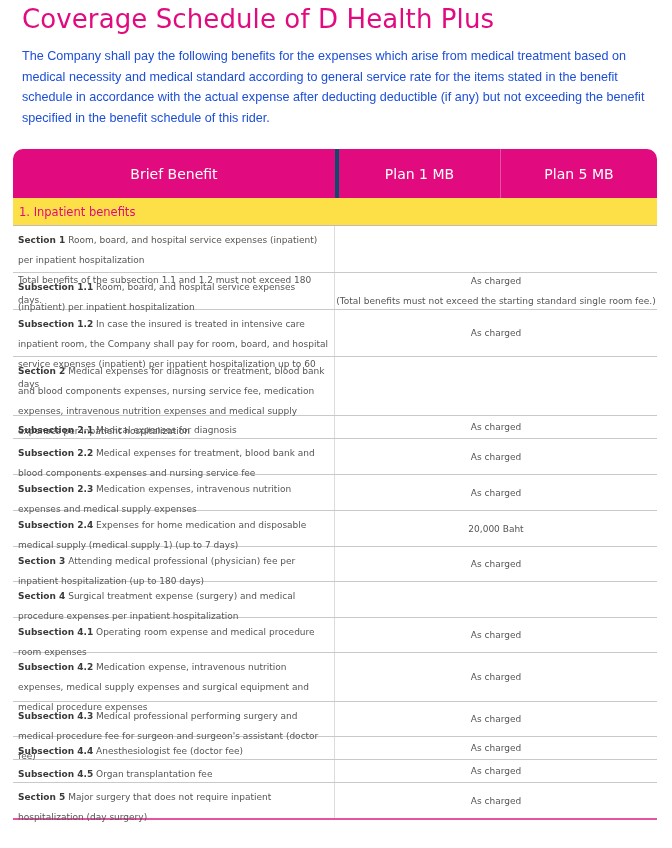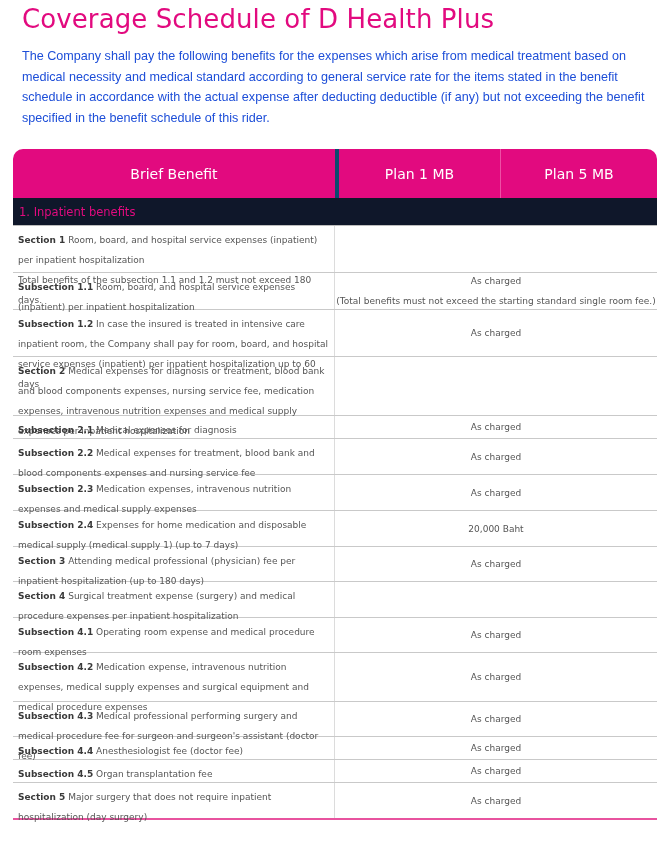--- a/index.html
+++ b/index.html
@@ -5,21 +5,21 @@
   html, body { margin: 0; padding: 0; background: #ffffff; }
   body { width: 672px; height: 848px; overflow: hidden; font-family: "DejaVu Sans", sans-serif; color: #4a4a4a; }
   .title { position: absolute; left: 22px; top: 4px; margin: 0; font-size: 26px; font-weight: normal; color: #e20a7f; letter-spacing: 0.1px; font-family: "DejaVu Sans", sans-serif; }
   .intro { position: absolute; left: 22px; top: 46px; width: 640px; margin: 0; font-size: 12.6px; line-height: 20.5px; color: #1d4ed8; font-family: "Liberation Sans", sans-serif; }
   .table { position: absolute; left: 13px; top: 149px; width: 644px; }
   .thead { display: flex; height: 49px; background: #e20a7f; border-radius: 10px 10px 0 0; color: #ffffff; font-size: 14px; }
   .th { display: flex; align-items: center; justify-content: center; }
   .th.c1 { width: 322px; border-right: 4px solid #0c4a6e; }
   .th.c2 { width: 161px; border-right: 1px solid #ee4fa5; }
   .th.c3 { flex: 1; }
-  .group-row { height: 27px; background: #0f172a; border-bottom: 1px solid #bdbdbd; display: flex; align-items: center; padding-left: 6px; color: #e20a7f; font-size: 11.5px; font-family: "DejaVu Sans", sans-serif; }
+  .group-row { height: 27px; background: #fde047; border-bottom: 1px solid #bdbdbd; display: flex; align-items: center; padding-left: 6px; color: #e20a7f; font-size: 11.5px; font-family: "DejaVu Sans", sans-serif; }
   .row { display: flex; border-bottom: 1px solid #c9c9c9; font-size: 9px; line-height: 20px; color: #555; }
   .row .c1 { width: 316px; padding: 4px 3px 4px 5px; box-sizing: border-box; width: 322px; border-right: 1px solid #dcdcdc; }
   .row .c2 { flex: 1; display: flex; flex-direction: column; align-items: center; justify-content: center; text-align: left; }
   .row b { font-weight: bold; color: #3a3a3a; }
   .last { border-bottom: 2px solid #e8539f; }
 </style>
 </head>
 <body>
 
 <h1 class="title">Coverage Schedule of D Health Plus</h1>

